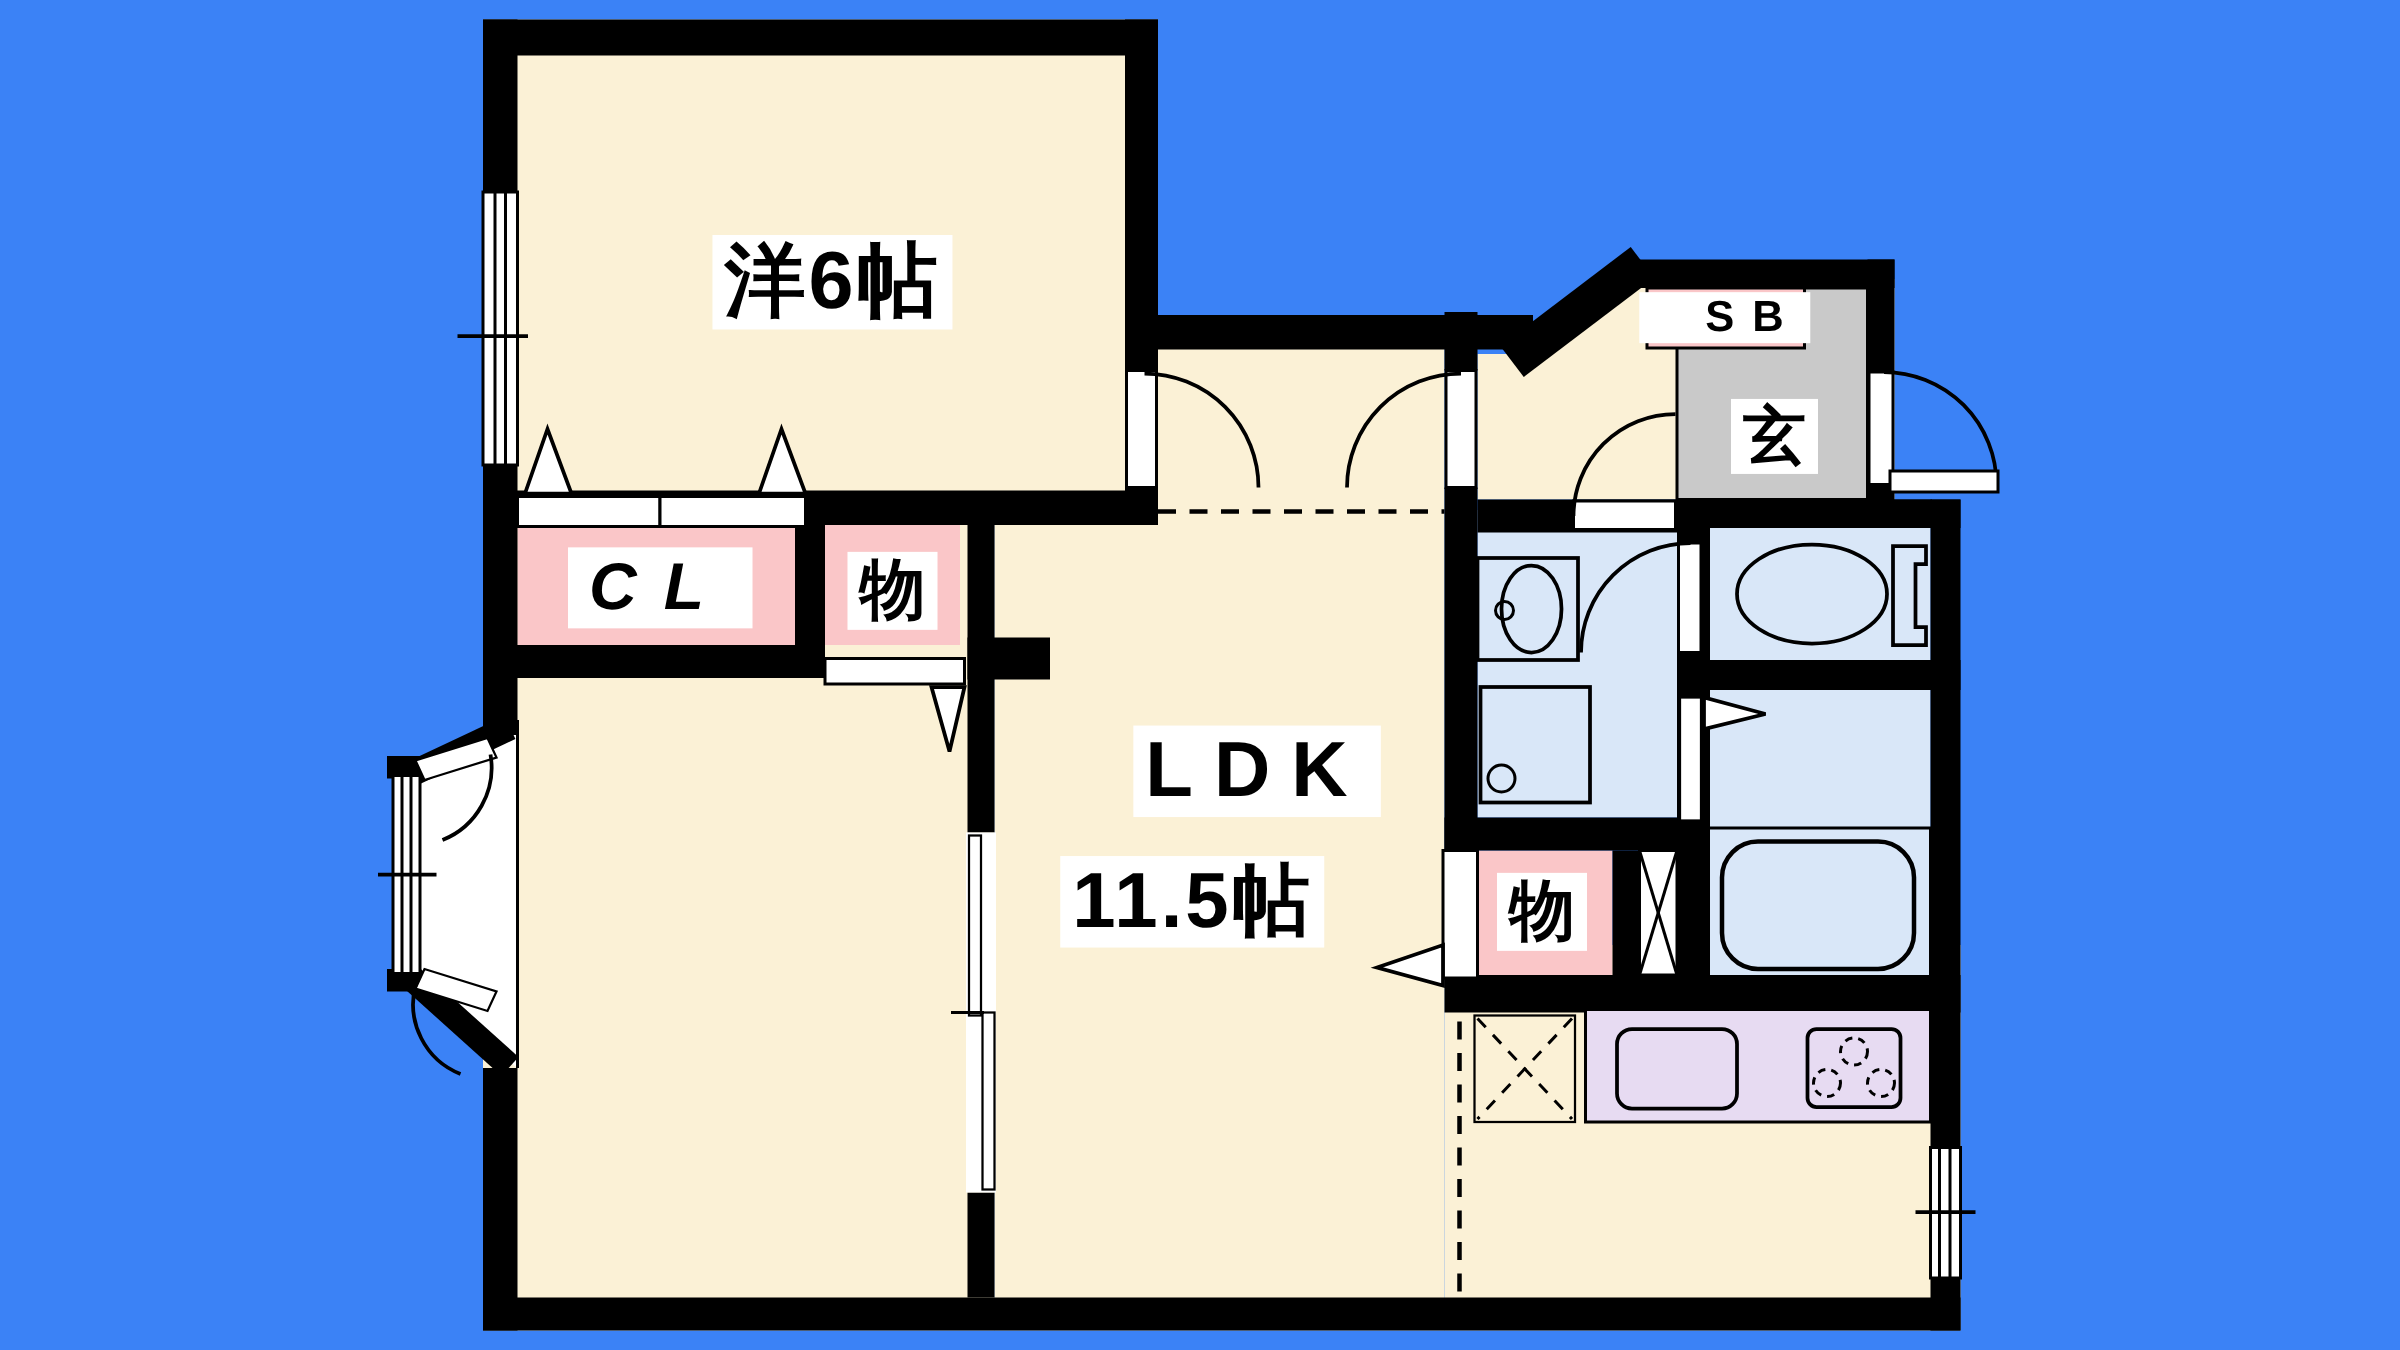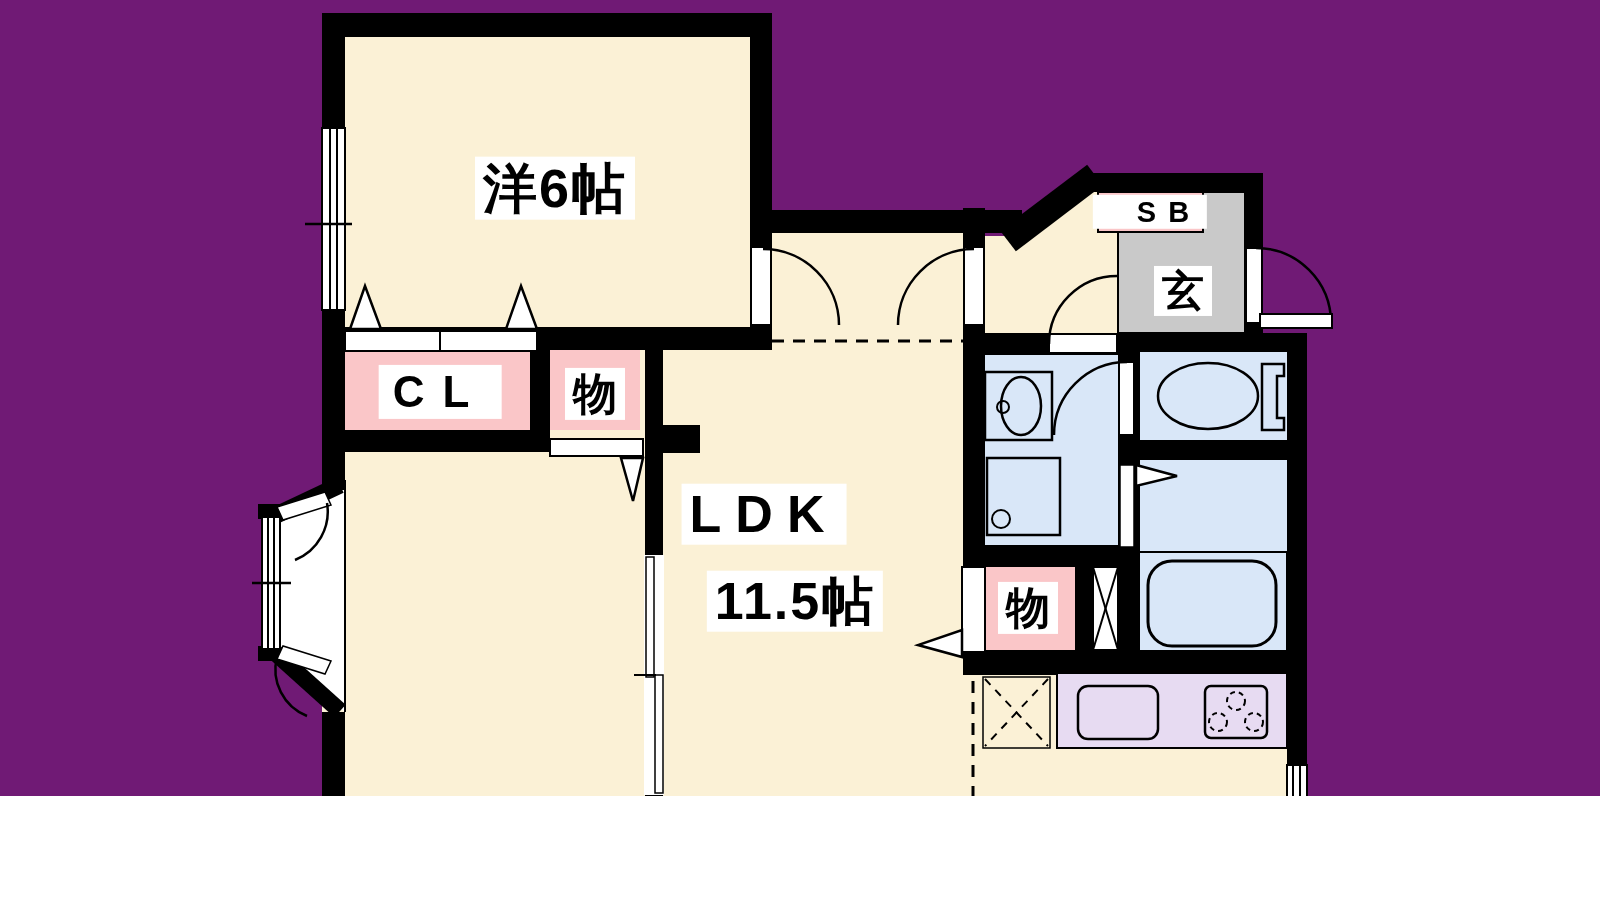--- a/index.html
+++ b/index.html
@@ -1,16 +1,16 @@
 <!DOCTYPE html>
 <html style="--c-floor: #FBF1D6; --c-closet: #FAC6C8; --c-sanitary: #D9E7F8; --c-kitchen: #E7DBF2; --c-genkan: #C9C9C9; --c-wall: #000000;"><head>
 <meta charset="utf-8">
 <style>
   html,body{margin:0;padding:0;background:#fff;}
-  #plan{position:relative;width:1600px;height:796px;background:#701a75;overflow:hidden;
+  #plan{position:relative;width:1600px;height:900px;background:#3b82f6;overflow:hidden;
         font-family:"Liberation Sans","DejaVu Sans",sans-serif;}
   #plan svg{position:absolute;left:0;top:0;}
   
   .floor{fill:var(--c-floor);}
   .pink{fill:var(--c-closet);}
   .blue{fill:var(--c-sanitary);}
   .purple{fill:var(--c-kitchen);}
   .gray{fill:var(--c-genkan);}
   .wall{fill:var(--c-wall);}
   .wline{stroke:var(--c-wall);}
@@ -22,21 +22,21 @@
   .fixthin{fill:none;stroke:var(--c-wall);stroke-width:2;}
   .dash{fill:none;stroke:var(--c-wall);stroke-width:3;stroke-dasharray:12 9;}
   .fridgedash{fill:none;stroke:var(--c-wall);stroke-width:2;stroke-dasharray:8 7;}
   .burner{fill:none;stroke:var(--c-wall);stroke-width:2;stroke-dasharray:5 4;}
   
   .lbl{position:absolute;transform:translate(-50%,-50%);background:#fff;color:#000;
        font-weight:bold;line-height:1.05;padding:3px 8px;white-space:nowrap;text-align:center;}
   .lbl-room{font-size:54px;letter-spacing:2px;}
   .lbl-ldk{font-size:52px;letter-spacing:14px;}
   .lbl-size{font-size:52px;letter-spacing:2px;}
-  .lbl-cl{font-size:44px;letter-spacing:18px;padding:4px 14px;}
+  .lbl-cl{font-size:44px;letter-spacing:18px;padding:4px 14px;font-style:italic;}
   .lbl-mono{font-size:44px;}
   .lbl-gen{font-size:42px;}
   .lbl-sb{font-size:29px;letter-spacing:12px;padding:2px 6px;}
 </style>
 </head>
 <body>
 
 <div id="plan">
 <svg width="1600" height="900" viewBox="0 0 1600 900">
 
@@ -198,18 +198,18 @@
     <line class="fridgedash" x1="1048" y1="679" x2="985" y2="746"></line>
   </g>
 
   <path class="dash" d="M 772 341 L 963 341"></path>
   <path class="dash" d="M 973 660 L 973 863"></path>
 </svg>
 
   <div class="lbl lbl-room" style="left:555px;top:188px;">洋6帖</div>
   <div class="lbl lbl-cl" style="left:440px;top:392px;">CL</div>
   <div class="lbl lbl-mono" style="left:595px;top:394px;">物</div>
-  <div class="lbl lbl-ldk" style="left:764px;top:514px;">LDK</div>
+  <div class="lbl lbl-ldk" style="left:838px;top:514px;">LDK</div>
   <div class="lbl lbl-size" style="left:795px;top:601px;">11.5帖</div>
   <div class="lbl lbl-mono" style="left:1028px;top:608px;">物</div>
   <div class="lbl lbl-gen" style="left:1183px;top:291px;">玄</div>
   <div class="lbl lbl-sb" style="left:1150px;top:212px;padding-left:44px;">SB</div>
 </div>
 
 </body></html>

